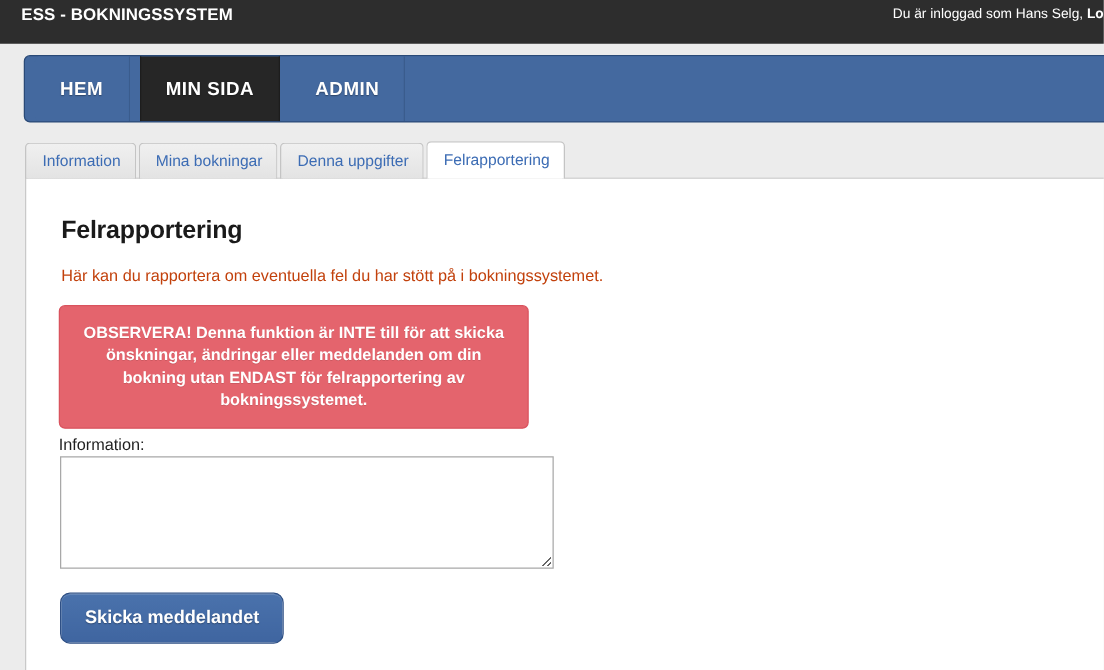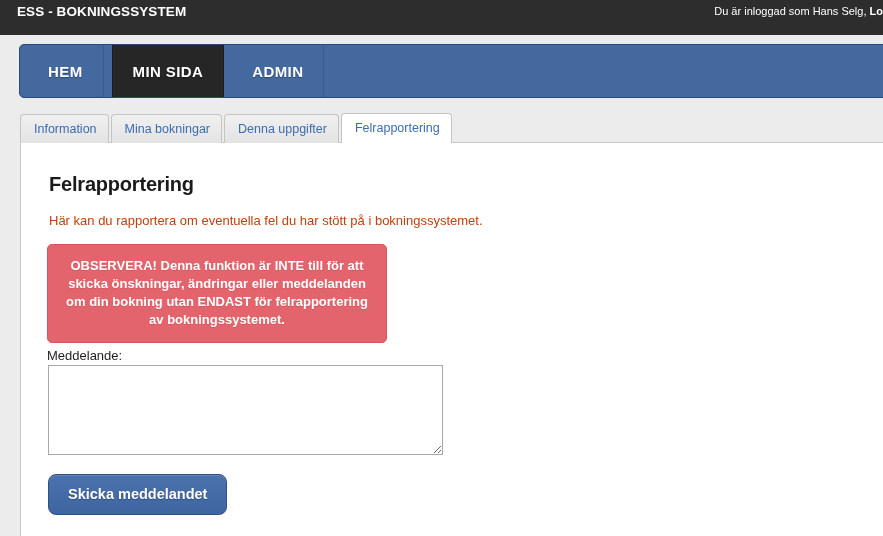--- a/index.html
+++ b/index.html
@@ -161,21 +161,21 @@
     top: 70px;
     font-size: 13px;
     color: #c2410c;
   }
 
   
   .alert {
     position: absolute;
     left: 26px;
     top: 101px;
-    width: 340px;
+    width: 376px;
     box-sizing: border-box;
     background: #e4646d;
     border: 1px solid #d9535e;
     border-radius: 5px;
     padding: 12px 14px 13px 14px;
     color: #ffffff;
     font-size: 13px;
     font-weight: bold;
     line-height: 18px;
     text-align: center;
@@ -248,19 +248,19 @@
 </div>
 
 <div class="panel">
 
   <div class="page-title">Felrapportering</div>
 
   <div class="page-desc">Här kan du rapportera om eventuella fel du har stött på i bokningssystemet.</div>
 
   <div class="alert">OBSERVERA! Denna funktion är INTE till för att skicka önskningar, ändringar eller meddelanden om din bokning utan ENDAST för felrapportering av bokningssystemet.</div>
 
-  <div class="field-label">Meddelande:</div>
+  <div class="field-label">Information:</div>
 
   <textarea class="msg-textarea" placeholder="" style=""></textarea>
 
   <button class="submit-btn">Skicka meddelandet</button>
 
 </div>
 
 </body></html>

